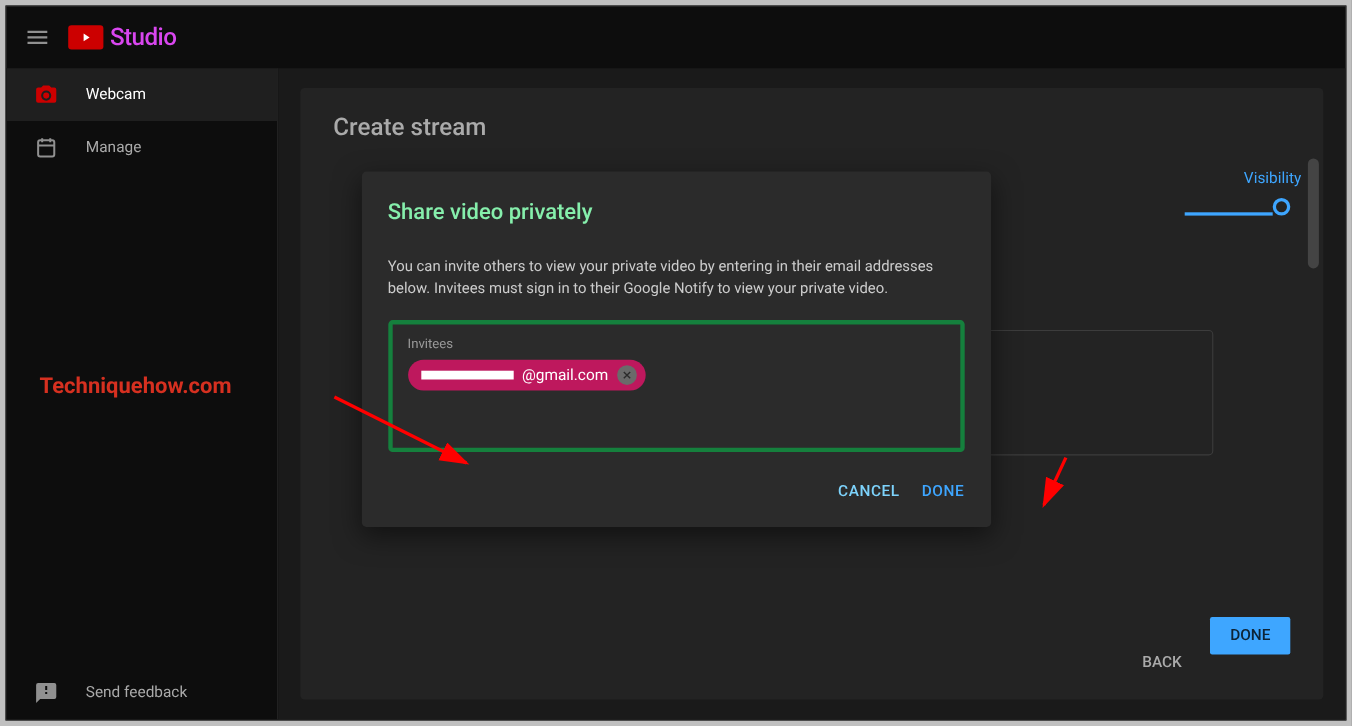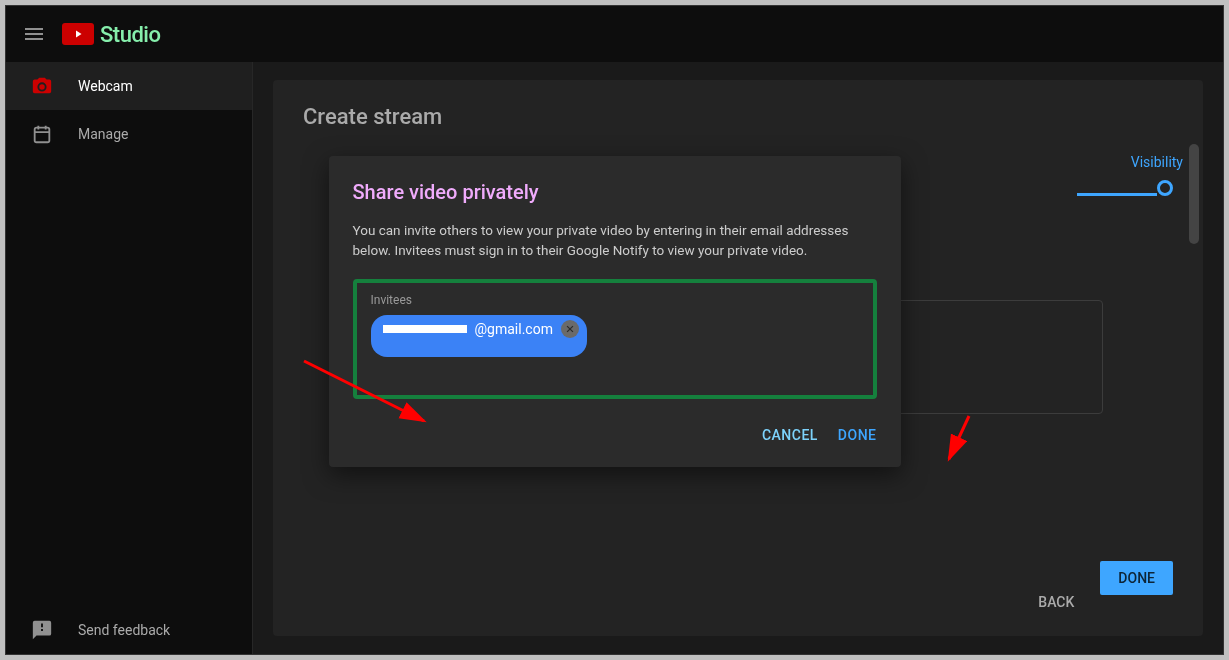--- a/index.html
+++ b/index.html
@@ -4,21 +4,21 @@
 <style>
 * { margin: 0; padding: 0; box-sizing: border-box; font-family: Roboto, Arial, sans-serif; }
 body { background: #c0c0c0; padding: 5px; width: 1229px; height: 660px; overflow: hidden; }
 .app { background: #0d0d0d; width: 100%; height: 100%; position: relative; border: 1px solid #333; }
 .topbar { height: 56px; display: flex; align-items: center; padding: 0 16px; gap: 16px; }
 .hamburger { color: #909090; cursor: pointer; display: flex; }
 .hamburger svg { width: 24px; height: 24px; }
 .logo { display: flex; align-items: center; gap: 6px; }
 .logo-icon { width: 32px; height: 22px; background: #cc0000; border-radius: 3px; display: flex; align-items: center; justify-content: center; }
 .logo-icon svg { width: 12px; height: 12px; fill: white; }
-.logo-text { color: #86efac; font-size: 22px; font-weight: 500; letter-spacing: -0.5px; }
+.logo-text { color: #d946ef; font-size: 22px; font-weight: 500; letter-spacing: -0.5px; }
 .content-area { display: flex; height: calc(100% - 56px); }
 .sidebar { width: 247px; background: #0d0d0d; border-right: 1px solid #272727; display: flex; flex-direction: column; }
 .sidebar-item { height: 48px; display: flex; align-items: center; padding: 0 24px; gap: 24px; cursor: pointer; color: #aaa; font-size: 14px; }
 .sidebar-item.active { background: #1f1f1f; color: #fff; }
 .sidebar-item.active .si-icon { color: #cc0000; }
 .si-icon { width: 24px; height: 24px; display: flex; align-items: center; justify-content: center; color: #909090; }
 .sidebar-spacer { flex: 1; }
 .watermark { color: #d63020; font-size: 20px; font-weight: 700; padding: 0 0 0 30px; margin-top: 180px; }
 .main { flex: 1; background: #1a1a1a; position: relative; padding: 18px 20px; }
 .panel { background: #232323; border-radius: 4px; height: 100%; position: relative; padding: 24px 30px; }
@@ -29,25 +29,25 @@
 .step-dot { width: 16px; height: 16px; border: 3px solid #3ea6ff; border-radius: 50%; background: #232323; }
 .visibility-box { position: absolute; top: 220px; left: 60px; right: 100px; border: 1px solid #3c3c3c; border-radius: 4px; padding: 20px 24px; }
 .radio-row { display: flex; align-items: flex-start; gap: 16px; margin-top: 240px; }
 .radio-circle { width: 20px; height: 20px; border: 2px solid #909090; border-radius: 50%; flex-shrink: 0; margin-top: 2px; }
 .radio-label { color: #fff; font-size: 15px; }
 .radio-desc { color: #888; font-size: 14px; margin-top: 4px; }
 .footer-btns { position: absolute; bottom: 18px; right: 30px; display: flex; gap: 12px; align-items: center; }
 .btn-back { color: #aaa; font-size: 14px; font-weight: 500; padding: 8px 14px; cursor: pointer; margin-top: 48px; }
 .btn-done-main { background: #3ea6ff; color: #0d2436; font-size: 14px; font-weight: 500; padding: 9px 18px; border-radius: 2px; cursor: pointer; }
 .modal { position: absolute; top: 150px; left: 50%; transform: translateX(-50%); width: 572px; background: #2b2b2b; border-radius: 4px; padding: 24px; box-shadow: 0 8px 24px rgba(0,0,0,0.5); }
-.modal-title { color: #f0abfc; font-size: 20px; font-weight: 500; margin-bottom: 16px; }
+.modal-title { color: #86efac; font-size: 20px; font-weight: 500; margin-bottom: 28px; }
 .modal-desc { color: #ccc; font-size: 13.5px; line-height: 1.5; margin-bottom: 18px; }
 .invitees-box { border: 4px solid #15803d; border-radius: 4px; padding: 10px 14px; min-height: 120px; }
 .invitees-label { color: #999; font-size: 12px; margin-bottom: 8px; }
-.chip { display: inline-flex; align-items: center; background: #3b82f6; border-radius: 16px; padding: 5px 8px 19px 12px; gap: 8px; }
+.chip { display: inline-flex; align-items: center; background: #be185d; border-radius: 16px; padding: 5px 8px 5px 12px; gap: 8px; }
 .chip-redact { width: 84px; height: 8px; background: #fff; }
 .chip-text { color: #fff; font-size: 14px; }
 .chip-remove { width: 18px; height: 18px; border-radius: 50%; background: #6a6a6a; color: #2b2b2b; display: flex; align-items: center; justify-content: center; font-size: 12px; cursor: pointer; }
 .checkbox-row { display: flex; align-items: center; gap: 12px; margin-top: 20px; }
 .checkbox { width: 18px; height: 18px; background: #fff; border-radius: 2px; display: flex; align-items: center; justify-content: center; cursor: pointer; }
 .checkbox svg { width: 14px; height: 14px; stroke: #000; stroke-width: 3; fill: none; }
 .checkbox-label { color: #fff; font-size: 14px; }
 .modal-actions { display: flex; justify-content: flex-end; gap: 20px; margin-top: 28px; }
 .btn-cancel { color: #7dd3fc; font-size: 14px; font-weight: 500; cursor: pointer; letter-spacing: 0.5px; }
 .btn-done { color: #3ea6ff; font-size: 14px; font-weight: 500; cursor: pointer; letter-spacing: 0.5px; }
@@ -87,20 +87,21 @@
       </div>
       <div class="sidebar-item">
         <span class="si-icon">
           <svg viewBox="0 0 24 24" width="22" height="22" fill="none" stroke="currentColor" stroke-width="2">
               <rect x="4" y="5" width="16" height="16" rx="2"></rect>
               <path d="M8 3v4M16 3v4M4 10h16"></path>
             </svg>
         </span>
         <span>Manage</span>
       </div>
+      <div class="watermark">Techniquehow.com</div>
       <div class="sidebar-spacer"></div>
       <div class="sidebar-item">
         <span class="si-icon">
           <svg viewBox="0 0 24 24" width="22" height="22" fill="currentColor">
               <path d="M20 2H4a2 2 0 00-2 2v18l4-4h14a2 2 0 002-2V4a2 2 0 00-2-2zM13 13h-2v-2h2v2zm0-4h-2V5h2v4z"></path>
             </svg>
         </span>
         <span>Send feedback</span>
       </div>
     </div>

